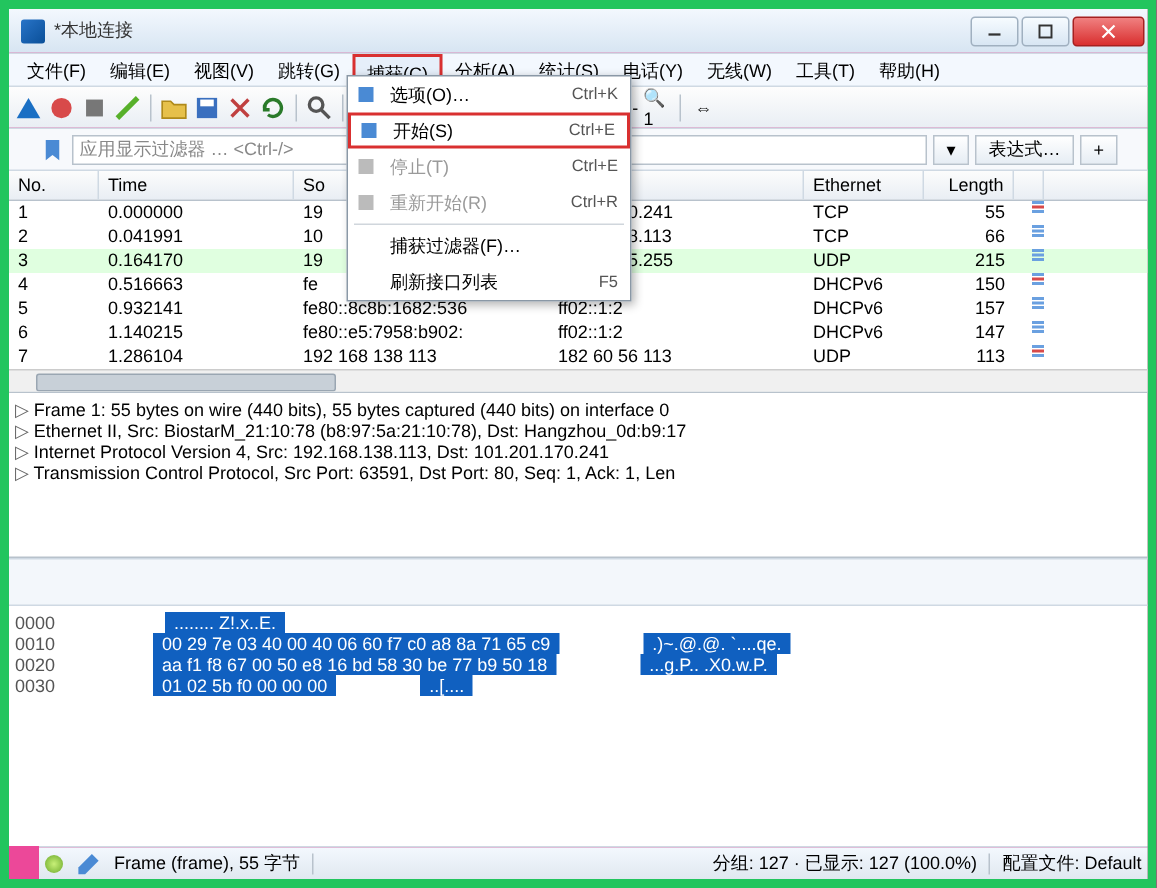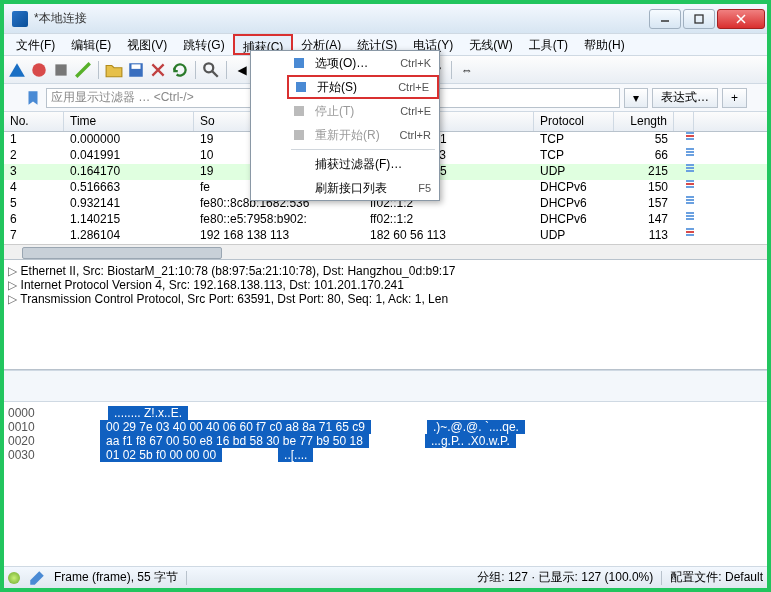--- a/index.html
+++ b/index.html
@@ -1,17 +1,17 @@
 <!DOCTYPE html>
 <html><head>
 <meta charset="utf-8">
 <style>
 * { margin: 0; padding: 0; box-sizing: border-box; font-family: "Microsoft YaHei", "Segoe UI", sans-serif; font-size: 12px; }
 body { background: #5a5a5a; width: 771px; height: 592px; position: relative; }
-.window { background: #ec4899; border: 4px solid #22c55e; width: 771px; height: 592px; display: flex; flex-direction: column; }
+.window { background: #ec4899; border: 6px solid #22c55e; width: 771px; height: 592px; display: flex; flex-direction: column; }
 .titlebar { height: 30px; background: linear-gradient(#f3f8fe, #d7e5f2); display: flex; align-items: center; padding: 0 2px; border-bottom: 1px solid #cfd9e3; }
 .titlebar .appicon { width: 16px; height: 16px; background: linear-gradient(135deg,#2874c8,#0a4f98); margin: 0 6px; border-radius: 2px; }
 .titlebar .title { flex: 1; color: #333; }
 .titlebar .winbtns { display: flex; gap: 2px; }
 .winbtn { width: 32px; height: 20px; border: 1px solid #a0b0c0; border-radius: 3px; background: linear-gradient(#f6fbff,#d8e6f3); display:flex;align-items:center;justify-content:center; }
 .winbtn.close { width: 48px; background: linear-gradient(#f08080,#d92f2f); border-color:#a52020; color:#fff; }
 .winbtn svg { width:10px; height:10px; }
 .menubar { height: 22px; background: #f3f8fe; display: flex; align-items: stretch; padding: 0 4px; border-bottom: 1px solid #cfd9e3; }
 .menuitem { padding: 3px 8px; cursor: default; }
 .menuitem.active { border: 2px solid #d93030; background:#e6effa; }
@@ -30,24 +30,24 @@
 .plrow:nth-child(3){background:#e0ffe0;}
 .scrollx { height:16px; background:#f0f0f0; border-top:1px solid #ccc; position:relative;}
 .scrollx .thumb{position:absolute; left:18px; width:200px; height:12px; top:2px; background:#c8d0d8; border:1px solid #9aa6b2; border-radius:2px;}
 .details { flex:0 0 auto; height:110px; background:#fff; border-bottom:1px solid #b8c2cc; font-family: Consolas, monospace; font-size:12px; padding:4px; overflow:hidden; }
 .details .dline::before { content:"▷ "; color:#666; }
 .hexview { flex:0 0 auto; height:120px; background:#fff; font-family: Consolas, monospace; font-size:12px; padding:4px; overflow:hidden; }
 .hexrow { display:flex;gap:48px; }
 .hexoff { width:44px; color:#555; }
 .hexbytes { background:#1060c0; color:#fff; padding:0 6px; }
 .hexasc { background:#1060c0; color:#fff; padding:0 6px; margin-left:8px; }
-.statusbar { height:22px; margin-top:auto; background:linear-gradient(#f3f8fe,#e0e8f0); border-top:1px solid #cfd9e3; display:flex; align-items:center; padding:0 4px; gap:8px; }
+.statusbar { height:22px; margin-top:auto; background:linear-gradient(#f3f8fe,#e0e8f0); border-top:1px solid #cfd9e3; display:flex; align-items:center; padding:0 4px; gap:8px;margin-left:20px; }
 .statusbar .sep{width:1px;height:14px;background:#b8c2cc;}
 .statusbar .lamp{width:12px;height:12px;border-radius:50%;background:radial-gradient(#c8f078,#6aa82a);}
-.dropdown { position:absolute; left:250px; top:50px; width:190px; background:#fff; border:1px solid #8a98a6; box-shadow:2px 2px 6px rgba(0,0,0,.3); z-index:10;padding-left:36px; }
+.dropdown { position:absolute; left:231px; top:50px; width:190px; background:#fff; border:1px solid #8a98a6; box-shadow:2px 2px 6px rgba(0,0,0,.3); z-index:10; }
 .dropdown .mi { display:flex; align-items:center; height:24px; padding:0 8px 0 28px; position:relative; }
 .dropdown .mi .mico { position:absolute; left:4px; width:16px; height:16px; }
 .dropdown .mi .acc { margin-left:auto; color:#555; font-size:11px; }
 .dropdown .mi.disabled { color:#9a9a9a; }
 .dropdown .mi.hl { border:2px solid #d93030; }
 .dropdown .msep { height:1px; background:#d0d6dc; margin:2px 4px; }
 .bars { display:flex; flex-direction:column; gap:1px; width:20px; padding:2px 2px; }
 .bars span{height:2px; background:#6aa0e0;}
 .bars span.r{background:#d84a4a;}
 </style>
@@ -174,21 +174,21 @@
     <div class="filterbtn">表达式…</div>
     <div class="filterbtn">+</div>
   </div>
 
   <div class="packetlist">
     <div class="plhead">
       <div class="c-no">No.</div>
       <div class="c-time">Time</div>
       <div class="c-src">So</div>
       <div class="c-dst">ination</div>
-      <div class="c-proto">Protocol</div>
+      <div class="c-proto">Ethernet</div>
       <div class="c-len">Length</div>
       <div class="c-bar"></div>
     </div>
     <div id="plbody">
         <div class="plrow">
           <div class="c-no">1</div>
           <div class="c-time">0.000000</div>
           <div class="c-src">19</div>
           <div class="c-dst">1.201.170.241</div>
           <div class="c-proto">TCP</div>
@@ -291,20 +291,21 @@
             </div>
           </div>
         </div>
       </div>
     <div class="scrollx">
         <div class="thumb"></div>
       </div>
   </div>
 
   <div class="details">
+    <div class="dline">Frame 1: 55 bytes on wire (440 bits), 55 bytes captured (440 bits) on interface 0</div>
     <div class="dline">Ethernet II, Src: BiostarM_21:10:78 (b8:97:5a:21:10:78), Dst: Hangzhou_0d:b9:17</div>
     <div class="dline">Internet Protocol Version 4, Src: 192.168.138.113, Dst: 101.201.170.241</div>
     <div class="dline">Transmission Control Protocol, Src Port: 63591, Dst Port: 80, Seq: 1, Ack: 1, Len</div>
   </div>
 
   <div style="height:32px;background:#f3f7fb;border-top:1px solid #cfd9e3;border-bottom:1px solid #cfd9e3;"></div>
 
   <div class="hexview" id="hexbody">
       <div class="hexrow">
         <span class="hexoff">0000</span>

